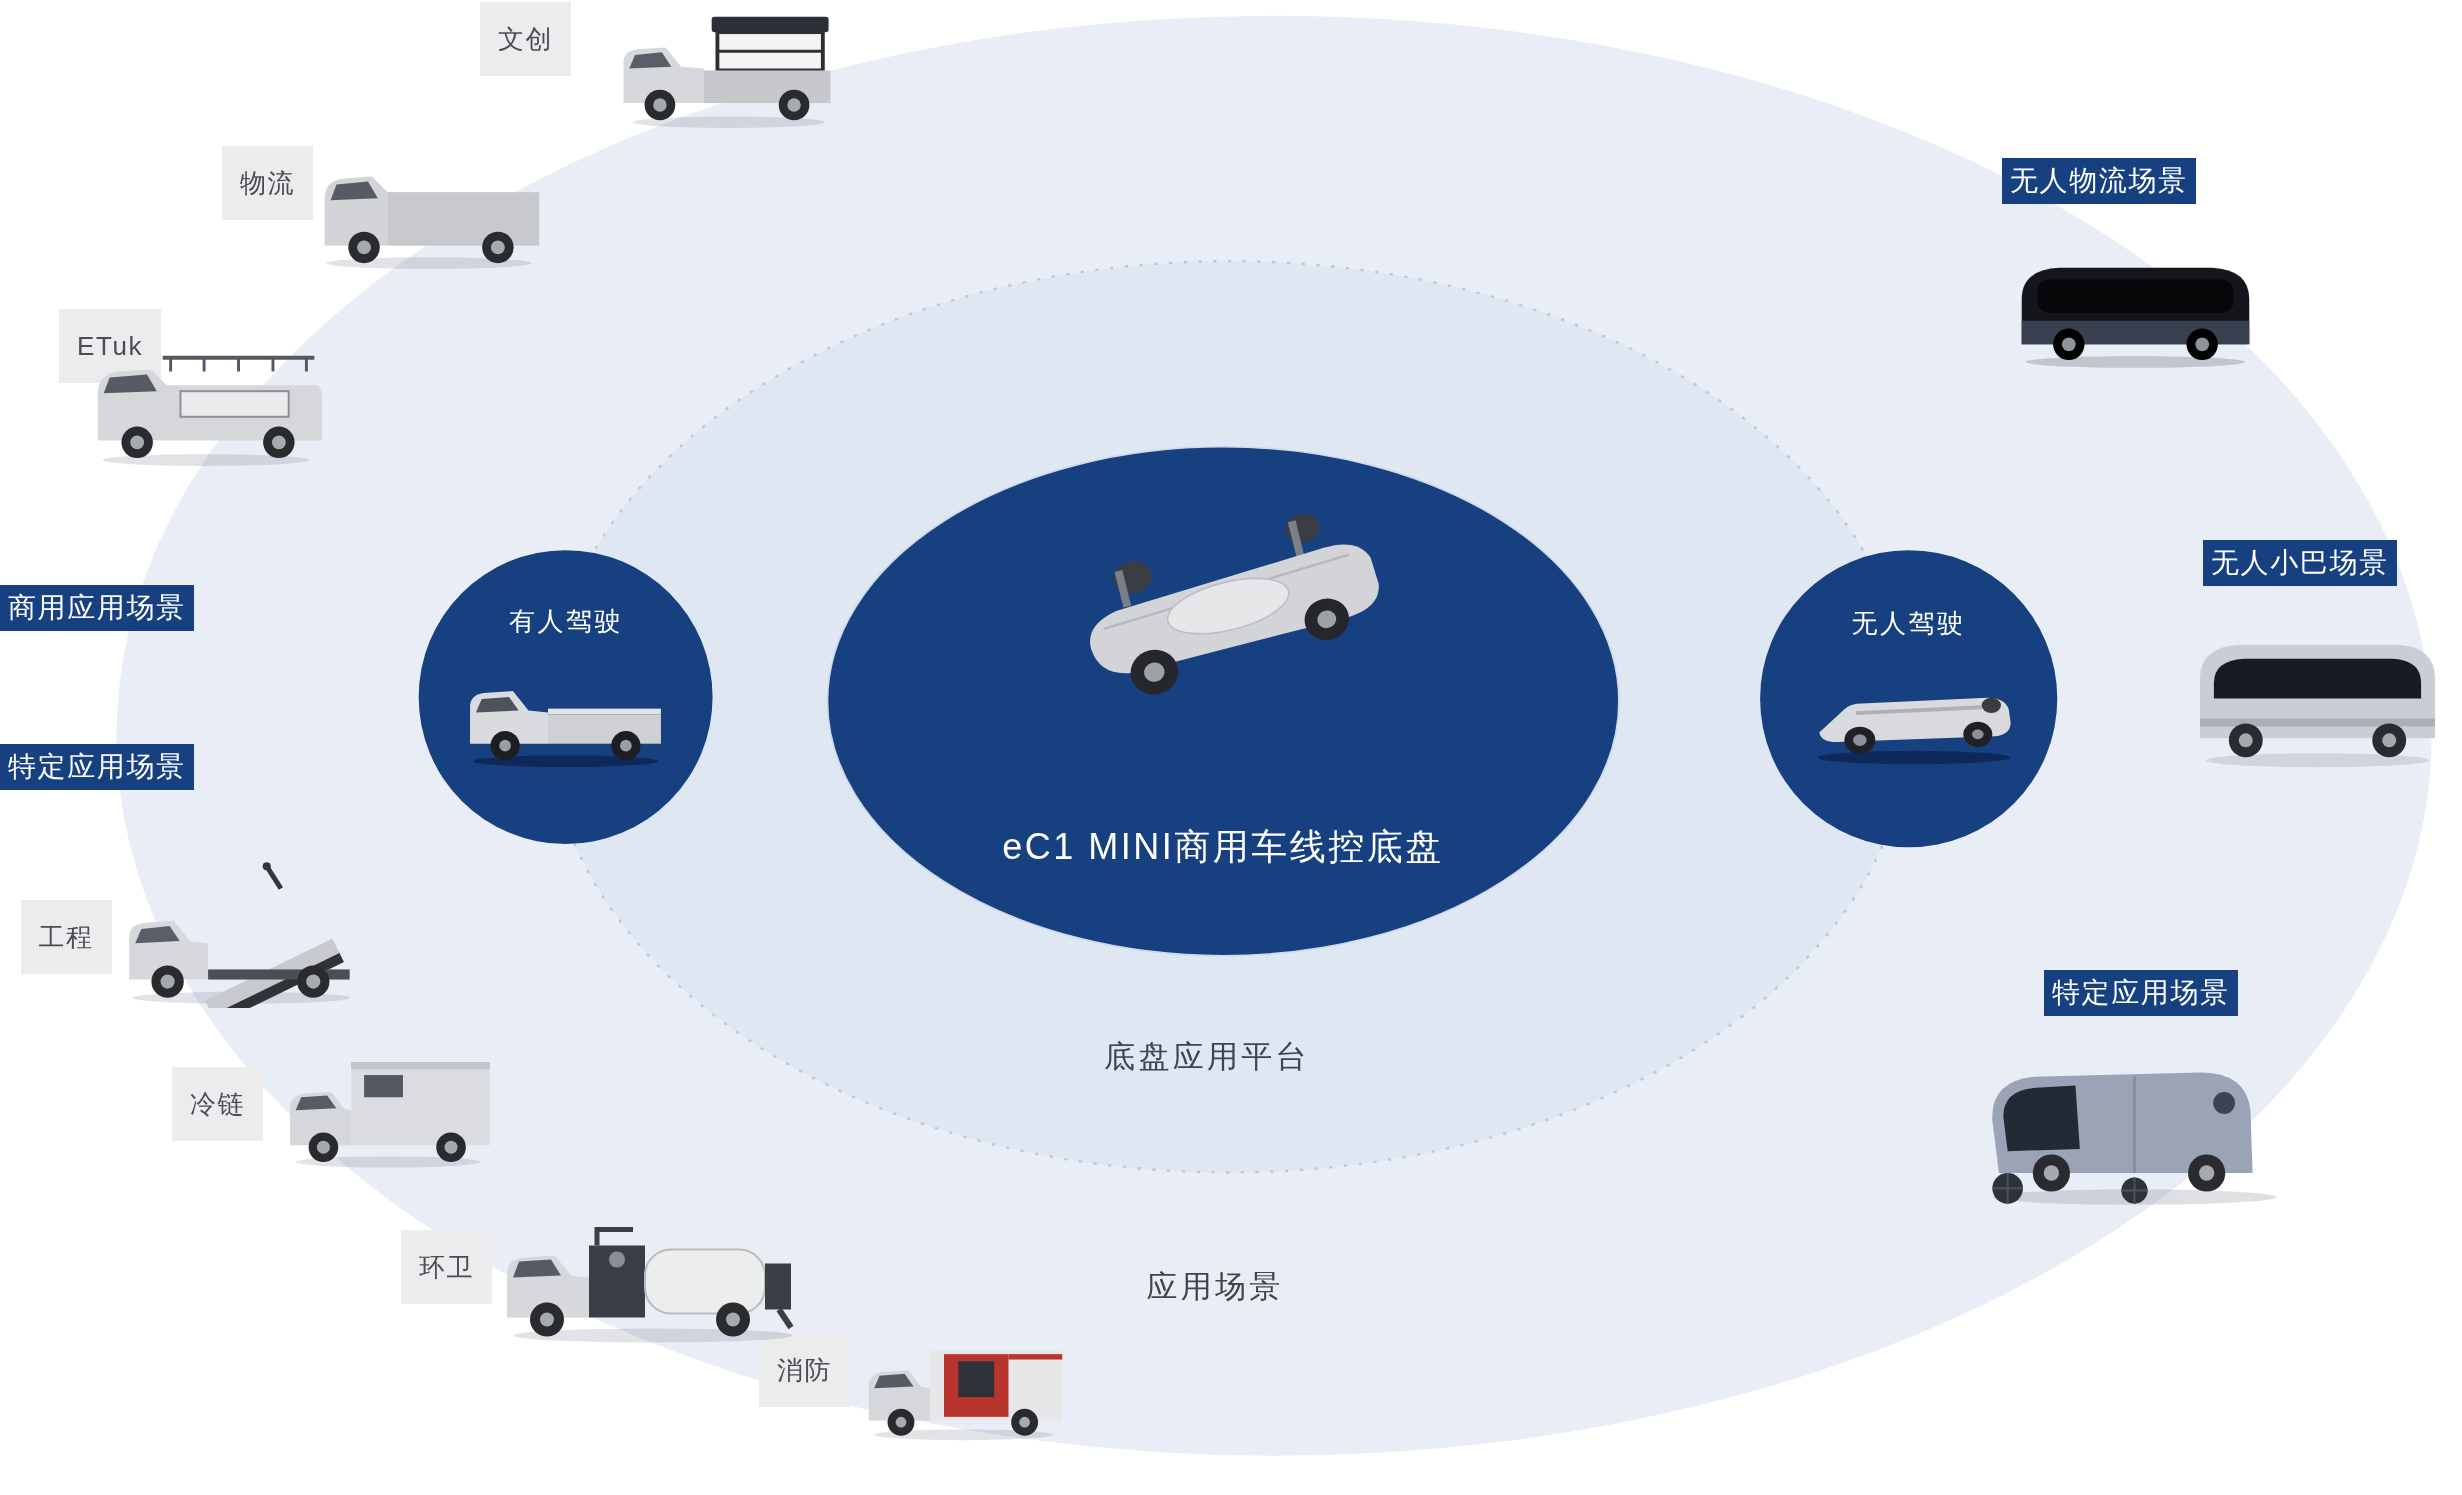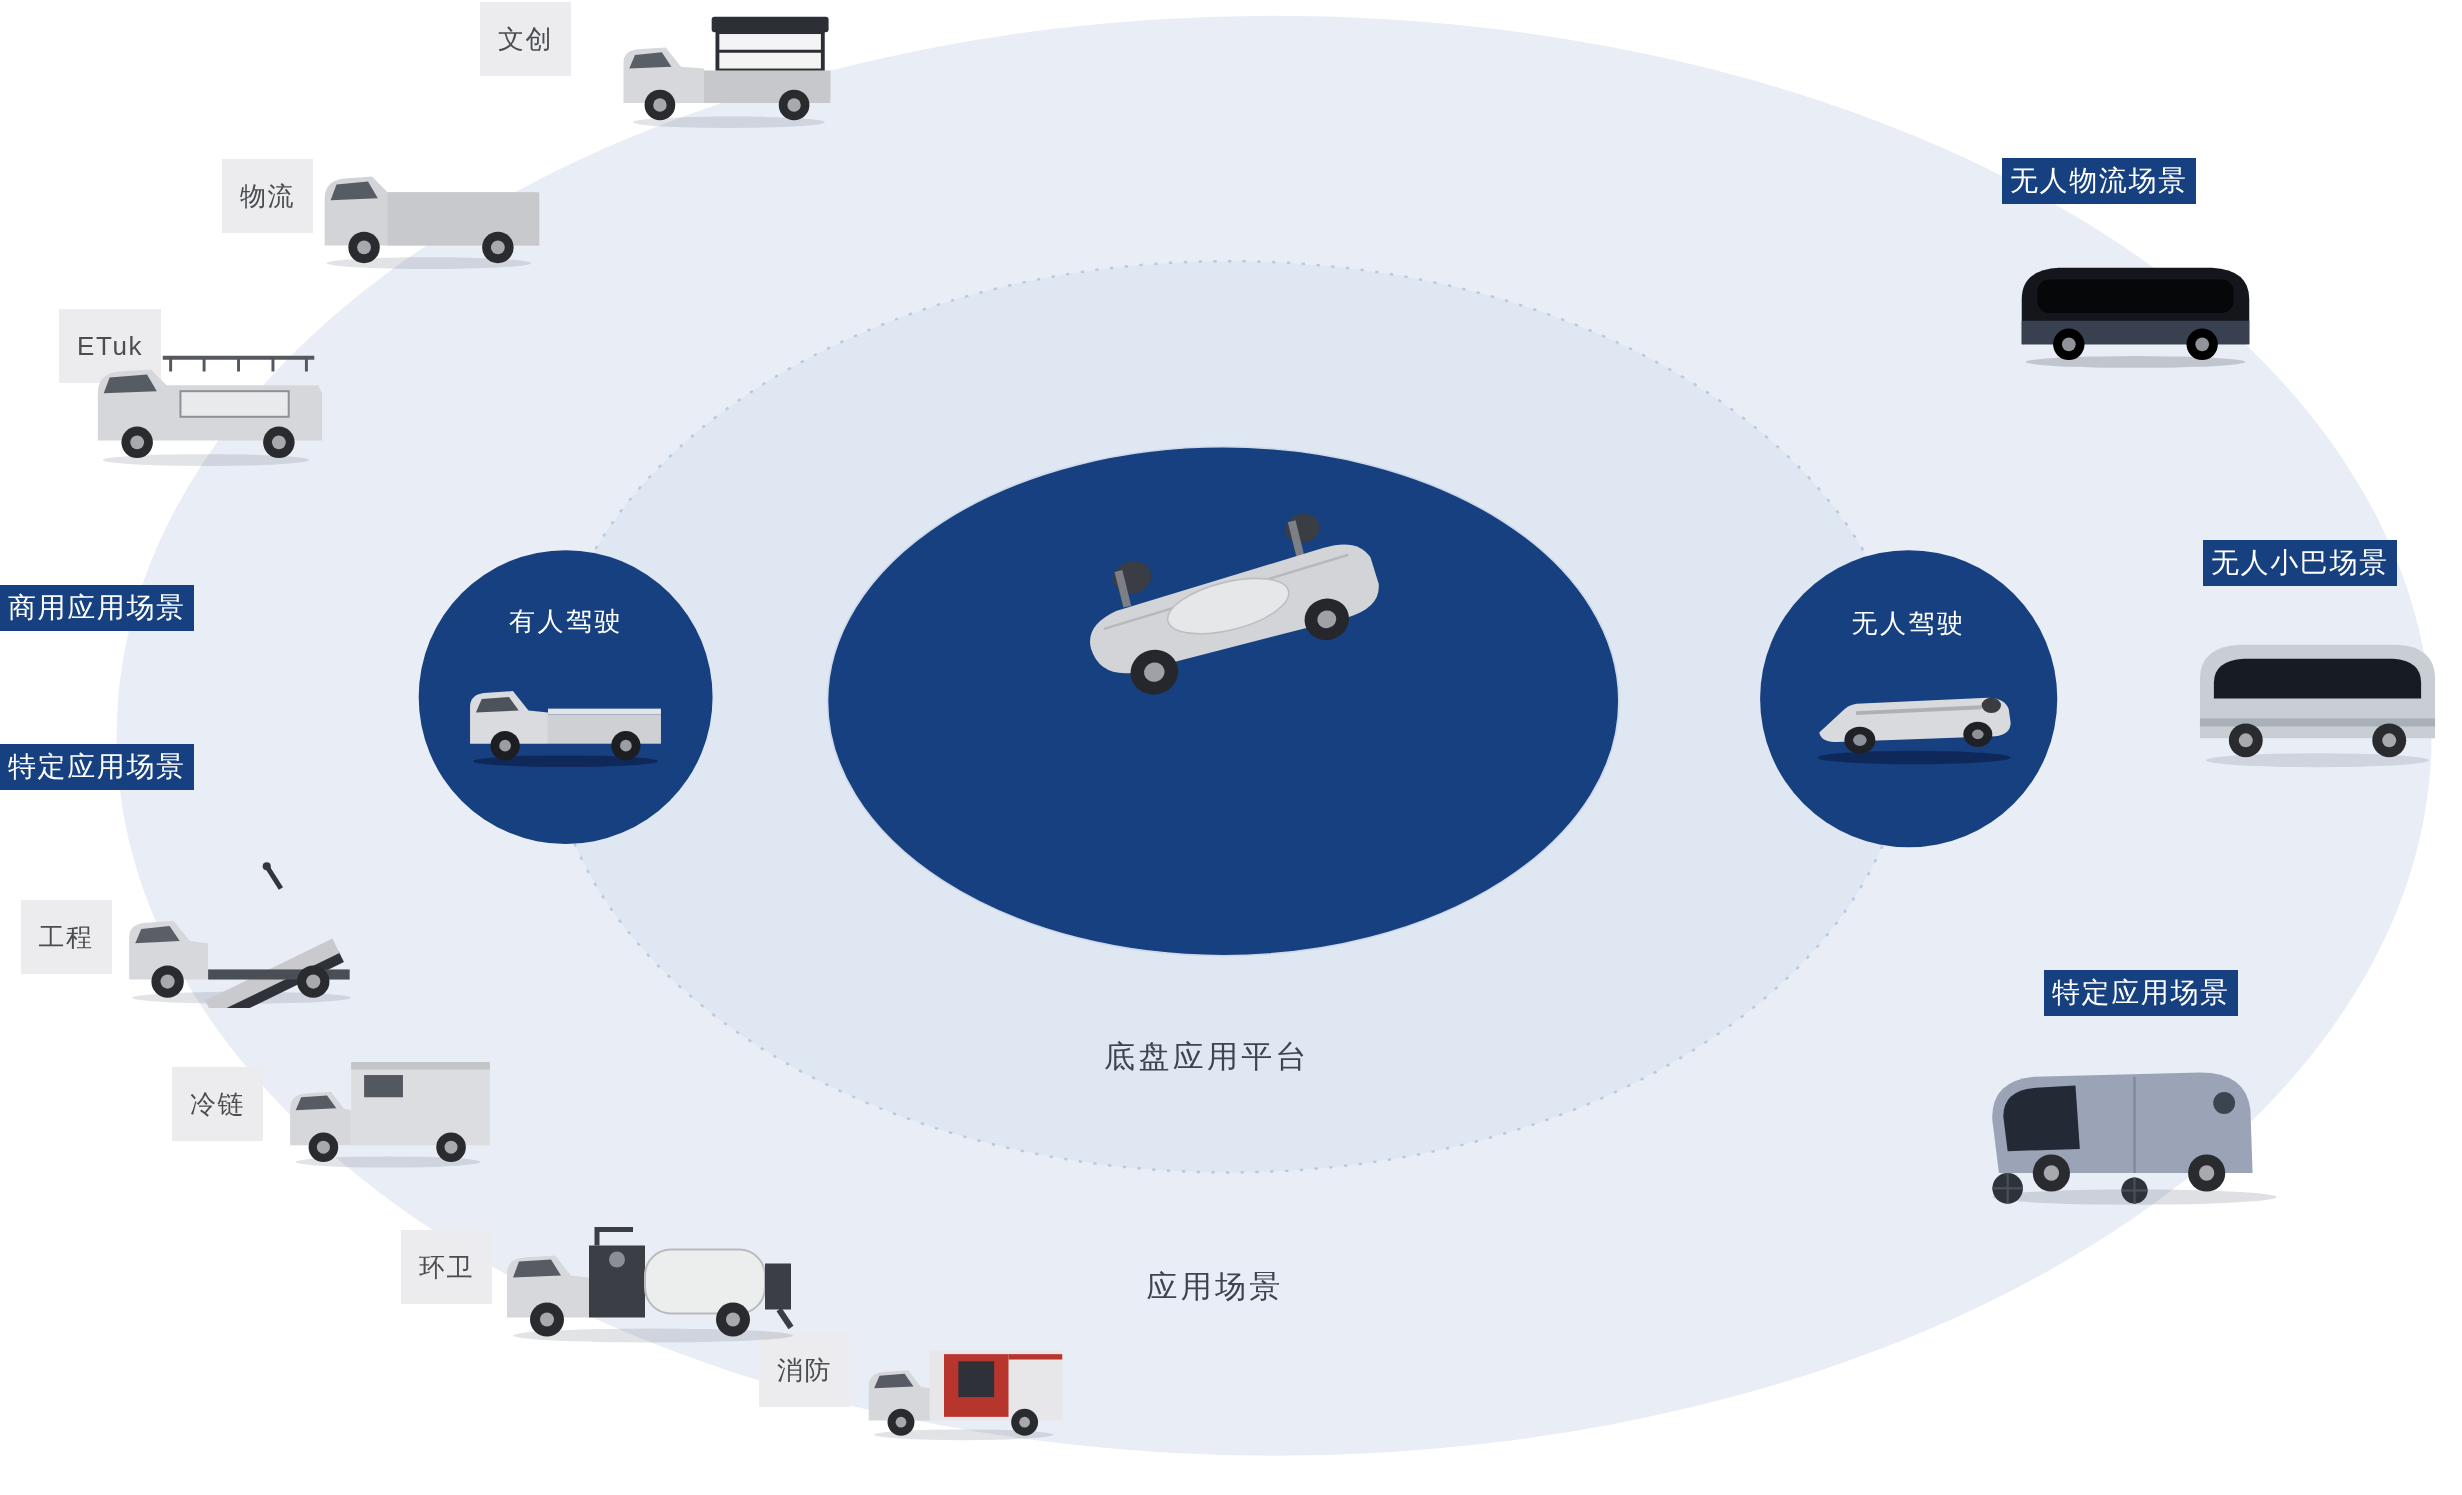--- a/index.html
+++ b/index.html
@@ -78,20 +78,21 @@
         <path d="M100 150 L420 134" stroke="#b6b8bd" stroke-width="3"></path>
         <ellipse cx="258" cy="160" rx="78" ry="30" fill="#e6e7e9" stroke="#bcbec3" stroke-width="2"></ellipse>
         <ellipse cx="148" cy="218" rx="30" ry="28" fill="#26272c"></ellipse>
         <ellipse cx="148" cy="218" rx="13" ry="12" fill="#9ea1a7"></ellipse>
         <ellipse cx="374" cy="206" rx="28" ry="26" fill="#26272c"></ellipse>
         <ellipse cx="374" cy="206" rx="12" ry="11" fill="#9ea1a7"></ellipse>
       </g>
     </svg>
   </div>
 
+  <div class="center-title">eC1 MINI商用车线控底盘</div>
 
   <div class="ring-label" style="left:977px;top:1036px;width:460px;">底盘应用平台</div>
   <div class="ring-label" style="left:985px;top:1266px;width:460px;">应用场景</div>
 
   <div class="circle-label" style="left:419px;top:604px;width:294px;">有人驾驶</div>
   <div class="vehicle" style="left:458px;top:658px;width:215px;height:112px;">
     <svg viewBox="0 0 220 115">
       <ellipse cx="110" cy="106" rx="95" ry="6" fill="rgba(0,0,20,0.35)"></ellipse>
       <rect x="92" y="52" width="116" height="6" fill="#e2e3e6"></rect>
       <rect x="92" y="58" width="116" height="30" fill="#cfd0d4"></rect>
@@ -115,21 +116,21 @@
       <ellipse cx="64" cy="80" rx="7" ry="6" fill="#8e9197"></ellipse>
       <ellipse cx="186" cy="74" rx="15" ry="13" fill="#202126"></ellipse>
       <ellipse cx="186" cy="74" rx="6" ry="5" fill="#8e9197"></ellipse>
     </svg>
   </div>
 
   <div class="navy-badge" style="left:0px;top:585px;">商用应用场景</div>
   <div class="navy-badge" style="left:0px;top:744px;">特定应用场景</div>
 
   <div class="gray-label" style="left:480px;top:1.6px;">文创</div>
-  <div class="gray-label" style="left:222px;top:146px;margin-top:13px;">物流</div>
+  <div class="gray-label" style="left:222px;top:146px;">物流</div>
   <div class="gray-label" style="left:59px;top:309px;">ETuk</div>
   <div class="gray-label" style="left:20.5px;top:900px;">工程</div>
   <div class="gray-label" style="left:172px;top:1067px;">冷链</div>
   <div class="gray-label" style="left:401px;top:1230px;">环卫</div>
   <div class="gray-label" style="left:759px;top:1333px;">消防</div>
 
   <div class="vehicle" style="left:612px;top:6.6px;width:230px;height:125px;">
     <svg viewBox="0 0 240 130">
       <ellipse cx="122" cy="120" rx="100" ry="6" fill="rgba(50,60,80,0.14)"></ellipse>
       <rect x="104" y="10" width="122" height="16" rx="3" fill="#2c2f36"></rect>

